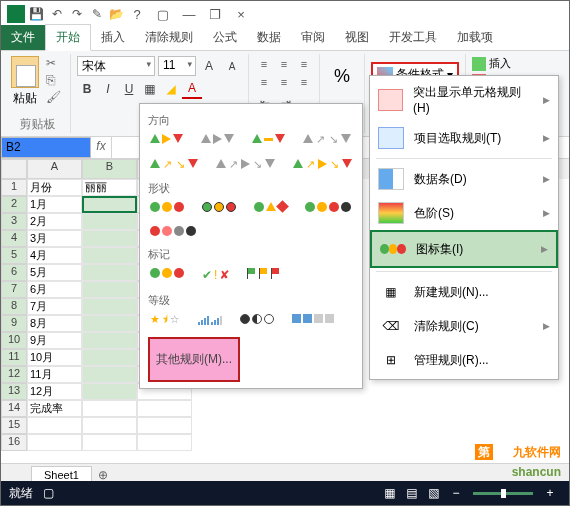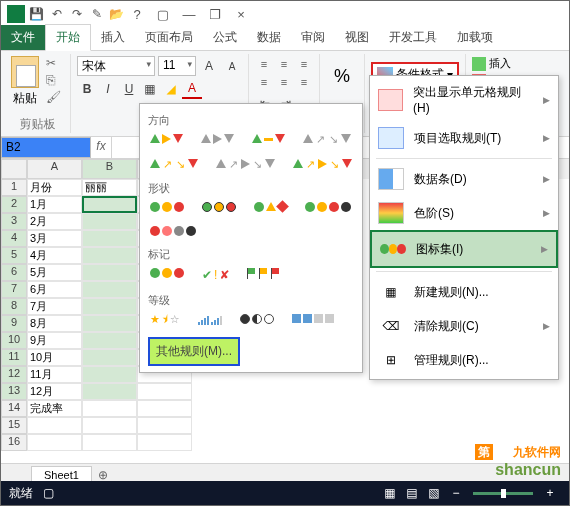--- a/index.html
+++ b/index.html
@@ -65,41 +65,41 @@
 .cf-item{display:flex;align-items:center;padding:6px 8px;gap:10px;cursor:pointer;}
 .cf-item.highlighted{background:#c3e0c3;border:2px solid #15803d;}
 .cf-item .arrow{margin-left:auto;color:#888;font-size:9px;}
 .cf-item-icon{width:26px;height:22px;display:inline-flex;align-items:center;justify-content:center;}
 .cf-sep{height:1px;background:#e0e0e0;margin:3px 6px;}
 
 .iconset-panel{position:absolute;top:102px;left:138px;width:224px;background:#fff;border:1px solid #b0b0b0;box-shadow:2px 2px 6px rgba(0,0,0,0.2);z-index:40;padding:6px 8px;}
 .is-heading{font-size:11px;color:#666;padding:3px 0 4px;}
 .is-grid{display:flex;flex-wrap:wrap;gap:10px 14px;margin-bottom:6px;}
 .is-opt{display:flex;gap:2px;cursor:pointer;padding:2px;}
-.is-more{padding:4px 6px;color:#444;cursor:pointer;background:#bef264;border:2px solid #1d4ed8;display:inline-block;margin-top:4px;}
+.is-more{padding:12px 6px;color:#444;cursor:pointer;background:#f9a8d4;border:2px solid #b91c1c;display:inline-block;margin-top:4px;}
 
 .tri{width:0;height:0;display:inline-block;}
 .tri.up{border-left:5px solid transparent;border-right:5px solid transparent;border-bottom:9px solid;}
 .tri.dn{border-left:5px solid transparent;border-right:5px solid transparent;border-top:9px solid;}
 .tri.rt{border-top:5px solid transparent;border-bottom:5px solid transparent;border-left:9px solid;}
 .circ{width:10px;height:10px;border-radius:50%;display:inline-block;}
 .sq{width:9px;height:9px;display:inline-block;}
 .arr{width:11px;height:11px;display:inline-flex;align-items:center;justify-content:center;font-size:11px;line-height:1;}
 .flag{width:10px;height:11px;display:inline-block;position:relative;}
 .flag::before{content:"";position:absolute;left:0;top:0;width:1px;height:11px;background:#444;}
 .flag::after{content:"";position:absolute;left:1px;top:0;width:7px;height:6px;background:currentColor;}
 .star{font-size:11px;line-height:1;}
 .bars{display:inline-flex;align-items:flex-end;gap:1px;height:11px;}
 .bars i{width:2px;background:#5b9bd5;display:inline-block;}
 .qcirc{width:10px;height:10px;border-radius:50%;border:1px solid #444;display:inline-block;position:relative;background:#fff;}
 .g{color:#4caf50;}
 .y{color:#ffb300;}
 .r{color:#e53935;}
 .gr{color:#9e9e9e;}
-.watermark{position:absolute;right:8px;bottom:26px;font-size:16px;font-weight:bold;color:#6a9c3f;z-index:60;font-family:Arial;}
+.watermark{position:absolute;right:8px;bottom:26px;font-size:12px;font-weight:bold;color:#6a9c3f;z-index:60;font-family:Arial;}
 .watermark2{position:absolute;right:8px;bottom:44px;z-index:60;}
 </style>
 </head>
 <body>
 
 <div class="screenshot">
 
   <div class="titlebar">
     <span class="ticon"></span>
     <div class="qat">
@@ -115,21 +115,21 @@
       <span>—</span>
       <span>❐</span>
       <span>×</span>
     </div>
   </div>
 
   <div class="ribbon-tabs">
     <div class="rtab file">文件</div>
     <div class="rtab active">开始</div>
     <div class="rtab">插入</div>
-    <div class="rtab">页面布局</div>
+    <div class="rtab">清除规则</div>
     <div class="rtab">公式</div>
     <div class="rtab">数据</div>
     <div class="rtab">审阅</div>
     <div class="rtab">视图</div>
     <div class="rtab">开发工具</div>
     <div class="rtab">加载项</div>
   </div>
 
   <div class="ribbon">
     <div class="rgroup" style="display:flex;flex-direction:row;">

